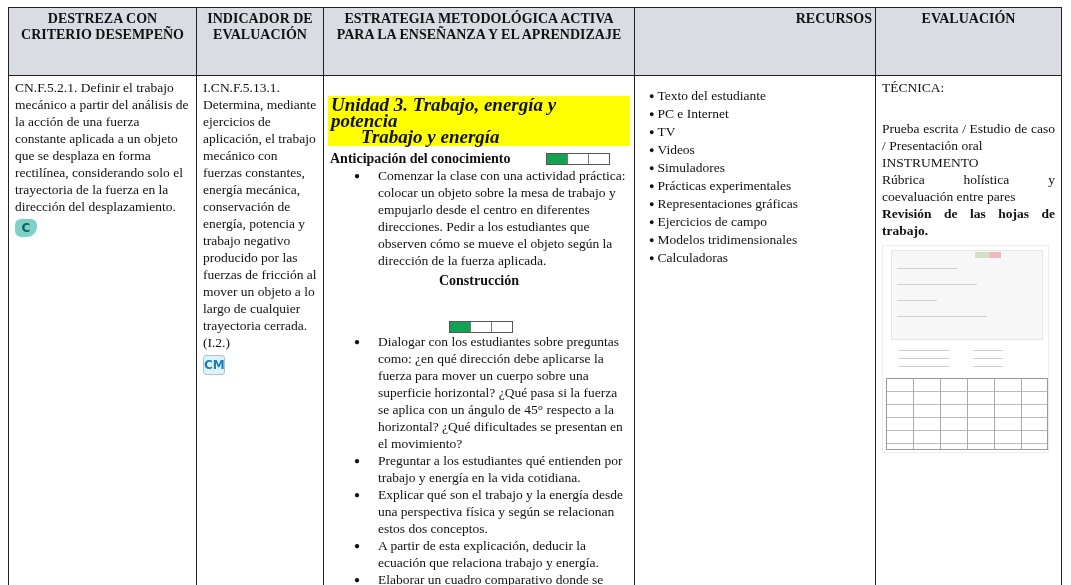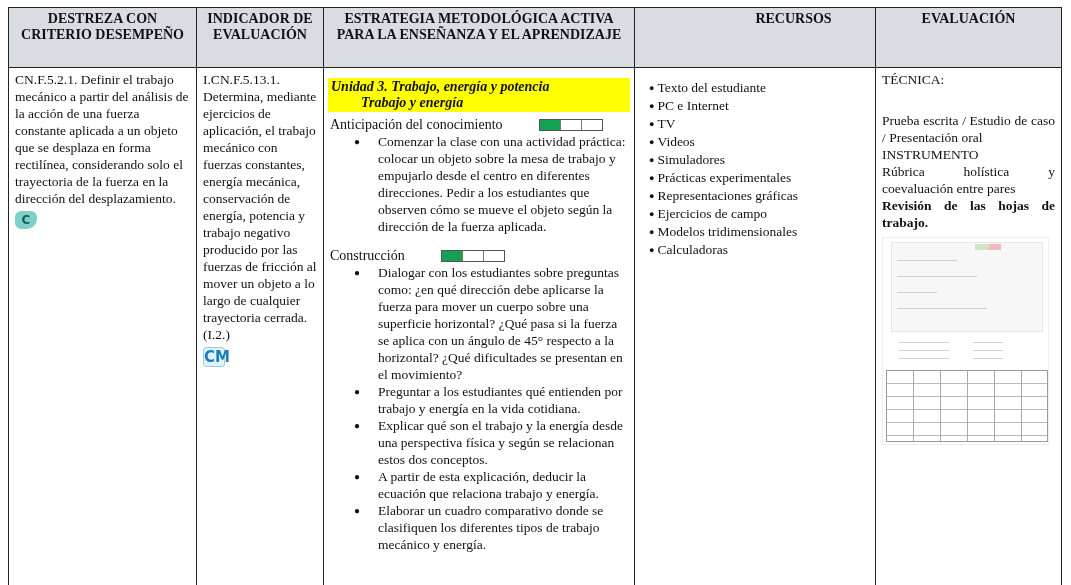--- a/index.html
+++ b/index.html
@@ -1,27 +1,27 @@
 <!DOCTYPE html>
 <html><head>
 <meta charset="utf-8">
 <style>
   html, body { margin: 0; padding: 0; background: #ffffff; }
   body { width: 1071px; height: 585px; overflow: hidden; font-family: "Liberation Serif", "DejaVu Serif", serif; color: #111; }
   table.plan { border-collapse: collapse; position: absolute; left: 8px; top: 7px; width: 1053px; table-layout: fixed; }
   table.plan th, table.plan td { border: 1.5px solid #222; vertical-align: top; }
-  table.plan th { background: #d9dde3; font-weight: bold; font-size: 14px; line-height: 16px; text-align: center; padding: 3px 3px 8px 3px; height: 48px; }
+  table.plan th { background: #d9dde3; font-weight: bold; font-size: 14px; line-height: 16px; text-align: center; padding: 3px 3px 16px 3px; height: 48px; }
   table.plan td { font-size: 13.5px; line-height: 17px; padding: 3px 6px; height: 526px; }
   col.c1 { width: 188px; } col.c2 { width: 127px; } col.c3 { width: 311px; } col.c4 { width: 241px; } col.c5 { width: 186px; }
   .badge { display: inline-block; margin-top: 4px; border-radius: 5px; font-family: "DejaVu Sans", sans-serif; font-weight: bold; }
   .badge-c { width: 22px; height: 18px; background: #7fd1c6; color: #0e5e66; font-size: 12px; text-align: center; line-height: 18px; border-radius: 6px 6px 10px 6px; }
-  .badge-cm { width: 20px; height: 18px; background: #dff1f9; border: 1px solid #9fc9dc; color: #1a7fb8; font-size: 15px; text-align: center; line-height: 18px; border-radius: 3px; }
-  .unit { background: #ffff00; font-weight: bold; font-style: italic; font-size: 14px; line-height: 16px; padding: 1px 3px; margin: 8px -2px 4px -2px; }
+  .badge-cm { width: 20px; height: 18px; background: #dff1f9; border: 1px solid #9fc9dc; color: #1a7fb8; font-size: 12px; text-align: center; line-height: 18px; border-radius: 3px; }
+  .unit { background: #ffff00; font-weight: bold; font-style: italic; font-size: 19px; line-height: 16px; padding: 1px 3px; margin: 18px -2px 4px -2px; }
   .unit .sub { display: block; text-align: left; padding-left: 30px; }
-  .phase { font-weight: normal; font-size: 14px; margin-top: 2px; display: flex; align-items: center; gap: 32px; }
+  .phase { font-weight: bold; font-size: 14px; margin-top: 2px; display: flex; align-items: center; gap: 32px; }
   .meter { display: inline-flex; margin-left: 4px; border: 1px solid #555; height: 10px; }
   .meter span { width: 20px; height: 10px; border-left: 1px solid #777; background: #fff; }
   .meter span:first-child { border-left: none; }
   .meter span.fill { background: #12a252; }
   ul.bul { margin: 0; padding-left: 48px; list-style: none; }
   ul.bul li { position: relative; font-size: 13.5px; line-height: 17px; }
   ul.bul li::before { content: "\25CF"; position: absolute; left: -24px; font-size: 10px; }
   ul.res { margin: 8px; padding: 0; list-style: none; }
   ul.res li { font-size: 13.5px; line-height: 17px; }
   ul.res li::before { content: "\25CF"; font-size: 9px; margin-right: 3px; vertical-align: 1px; }
@@ -45,21 +45,21 @@
       <col class="c2">
       <col class="c3">
       <col class="c4">
       <col class="c5">
     </colgroup>
   <thead>
     <tr>
       <th>DESTREZA CON CRITERIO DESEMPEÑO</th>
       <th>INDICADOR DE EVALUACIÓN</th>
       <th>ESTRATEGIA METODOLÓGICA ACTIVA PARA LA ENSEÑANZA Y EL APRENDIZAJE</th>
-      <th style="text-align:center;padding-left:80px;">RECURSOS</th>
+      <th style="text-align:right;padding-left:80px;">RECURSOS</th>
       <th>EVALUACIÓN</th>
     </tr>
   </thead>
   <tbody>
     <tr>
       <td>
         <div>CN.F.5.2.1. Definir el trabajo mecánico a partir del análisis de la acción de una fuerza constante aplicada a un objeto que se desplaza en forma rectilínea, considerando solo el trayectoria de la fuerza en la dirección del desplazamiento.</div>
         <div class="badge badge-c">C</div>
       </td>
       <td>
@@ -77,21 +77,21 @@
           <span class="meter">
             <span class="fill"></span>
             <span></span>
             <span></span>
           </span>
         </div>
         <ul class="bul">
           <li>Comenzar la clase con una actividad práctica: colocar un objeto sobre la mesa de trabajo y empujarlo desde el centro en diferentes direcciones. Pedir a los estudiantes que observen cómo se mueve el objeto según la dirección de la fuerza aplicada.</li>
         </ul>
 
-        <div class="phase" style="margin-top:12px;">
+        <div class="phase" style="margin-top:3px;flex-direction:column;">
           <span>Construcción</span>
           <span class="meter">
             <span class="fill"></span>
             <span></span>
             <span></span>
           </span>
         </div>
         <ul class="bul">
           <li>Dialogar con los estudiantes sobre preguntas como: ¿en qué dirección debe aplicarse la fuerza para mover un cuerpo sobre una superficie horizontal? ¿Qué pasa si la fuerza se aplica con un ángulo de 45° respecto a la horizontal? ¿Qué dificultades se presentan en el movimiento?</li>
           <li>Preguntar a los estudiantes qué entienden por trabajo y energía en la vida cotidiana.</li>

